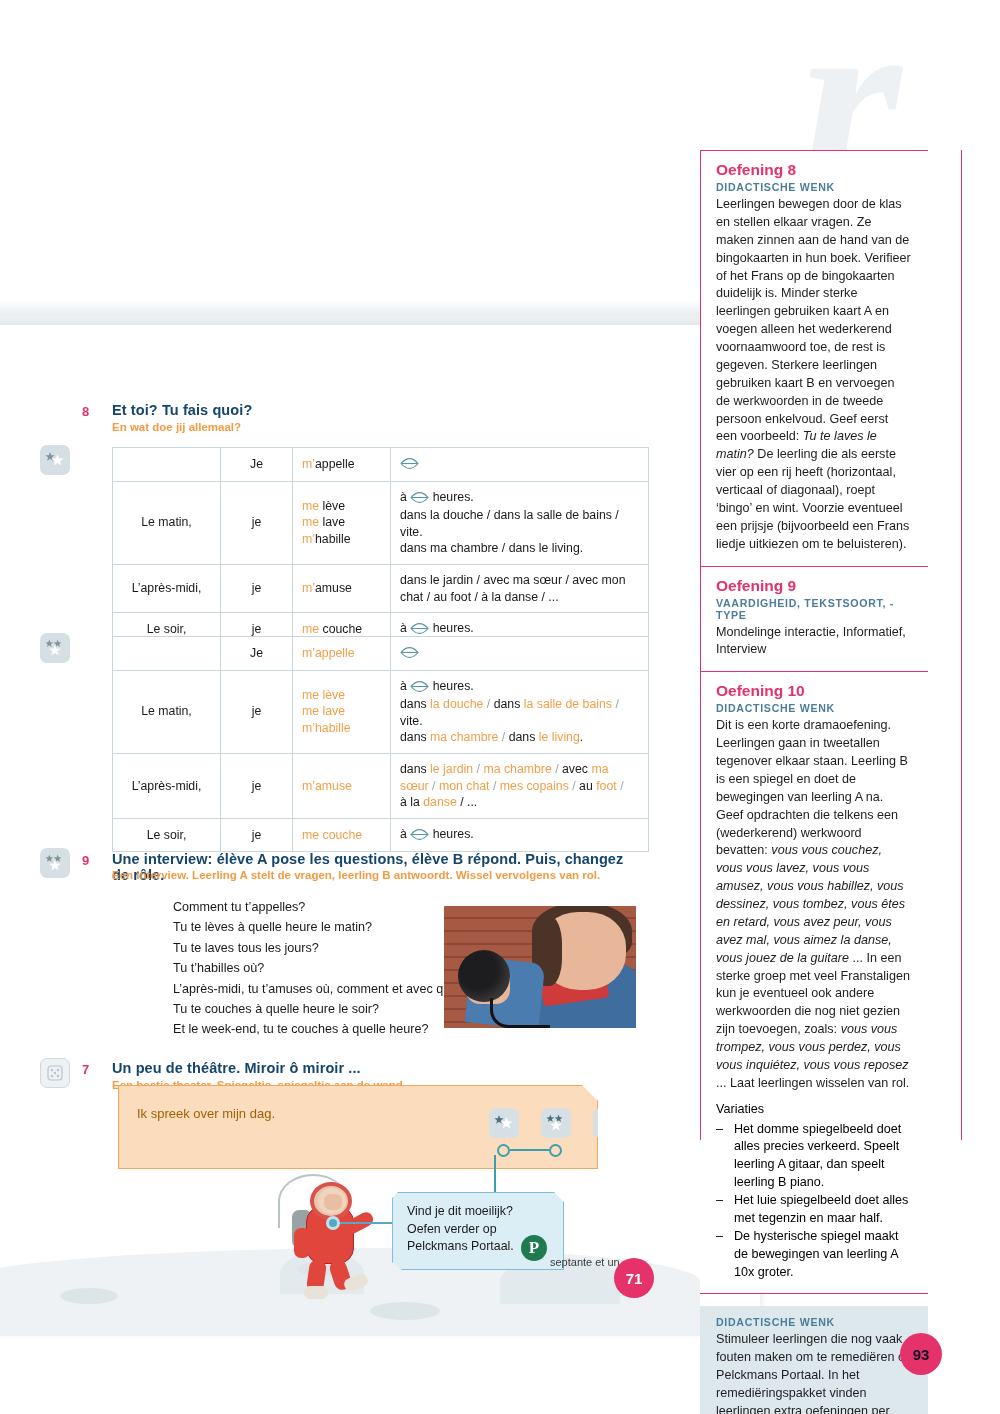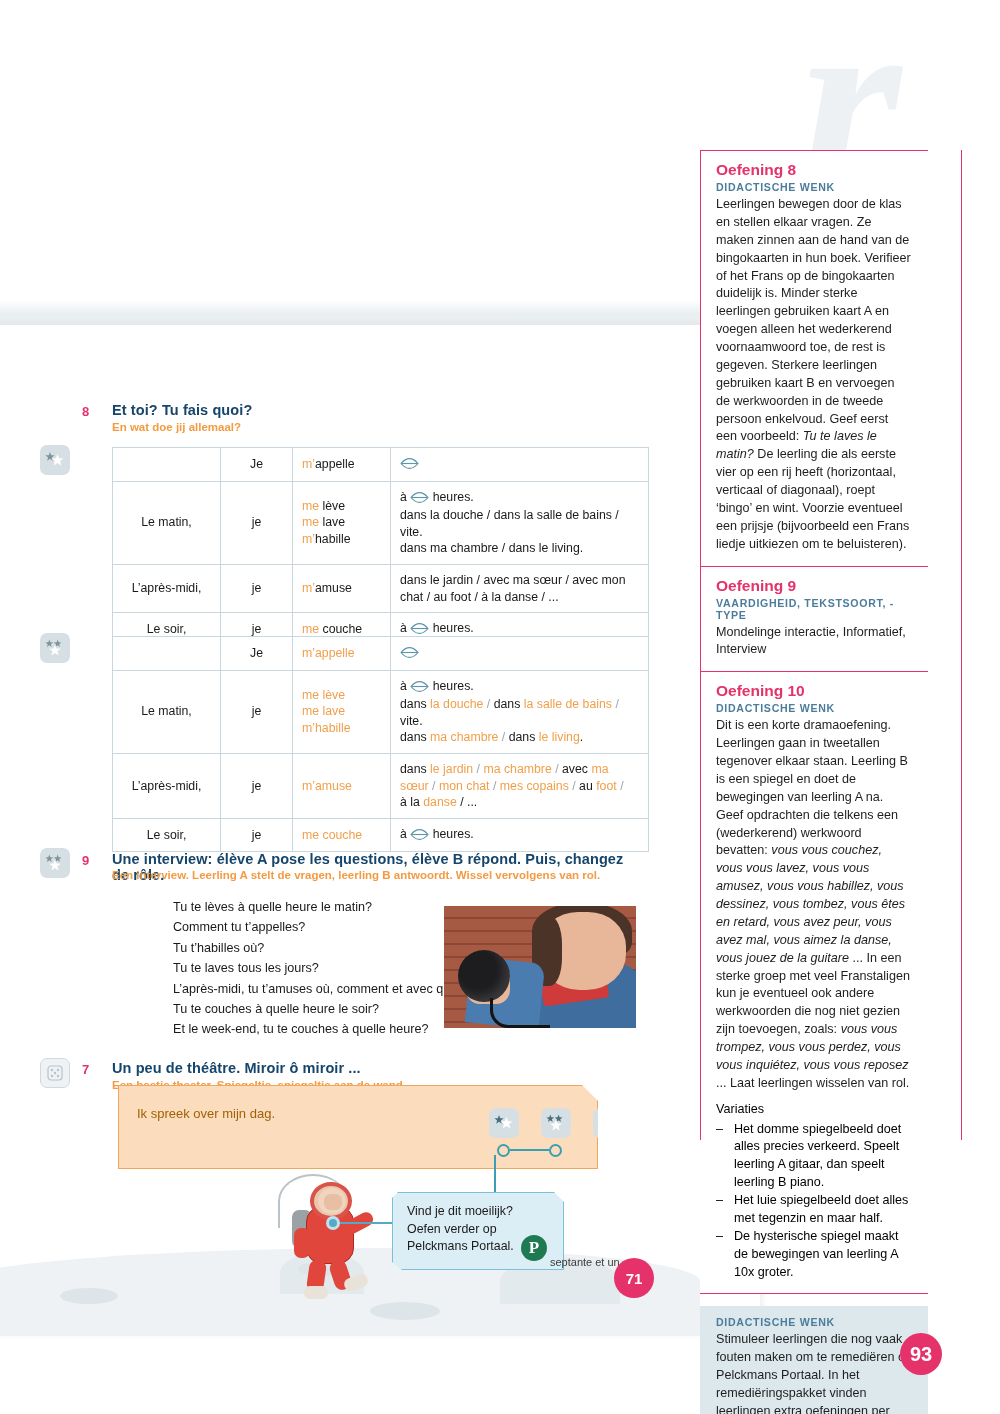--- a/index.html
+++ b/index.html
@@ -230,21 +230,21 @@
   .tiplist .tl-h { margin-bottom:2px; }
   .tiprow { display:flex; gap:8px; }
   .tiprow .dash { width:10px; flex:none; }
   .tipbox {
     background:#dde8ed; padding:10px 16px 12px 16px; margin-top:12px;
     border:none;
   }
   .bigpage {
     position:absolute; left:900px; top:1333px;
     width:42px; height:42px; border-radius:50%;
-    background:#e5326a; color:#ffffff; font-weight:700; font-size:20px;
+    background:#e5326a; color:#0f172a; font-weight:700; font-size:15px;
     display:flex; align-items:center; justify-content:center;
   }
   .vrule { position:absolute; background:#e5326a; width:1.3px; }
 </style>
 </head>
 <body>
 
 <div id="page">
 
   <div class="wm wm1">g</div>
@@ -395,24 +395,24 @@
       <polygon points="5.3,2.6 6.3,5.3 9.2,5.4 6.9,7.2 7.7,10 5.3,8.3 2.9,10 3.7,7.2 1.4,5.4 4.3,5.3" fill="#7f949e"></polygon>
       <polygon points="13.6,2.6 14.6,5.3 17.5,5.4 15.2,7.2 16,10 13.6,8.3 11.2,10 12,7.2 9.7,5.4 12.6,5.3" fill="#7f949e"></polygon>
       <polygon points="11,7.5 12.5,11.5 16.8,11.7 13.4,14.3 14.6,18.4 11,16 7.4,18.4 8.6,14.3 5.2,11.7 9.5,11.5" fill="#ffffff"></polygon>
     </svg>
   </div>
   <div class="ex-num" style="top:853px;">9</div>
   <div class="ex-title" style="top:851px; width:520px;">Une interview: élève A pose les questions, élève B répond. Puis, changez de rôle.</div>
   <div class="ex-sub" style="top:869px; width:540px;">Een interview. Leerling A stelt de vragen, leerling B antwoordt. Wissel vervolgens van rol.</div>
 
   <div class="qlist" id="qlist" style="left:173px; top:897px;">
+      <div>Comment tu t’appelles?</div>
       <div>Tu te lèves à quelle heure le matin?</div>
-      <div>Comment tu t’appelles?</div>
+      <div>Tu te laves tous les jours?</div>
       <div>Tu t’habilles où?</div>
-      <div>Tu te laves tous les jours?</div>
       <div>L’après-midi, tu t’amuses où, comment et avec qui?</div>
       <div>Tu te couches à quelle heure le soir?</div>
       <div>Et le week-end, tu te couches à quelle heure?</div>
     </div>
 
   <div class="photo">
     <div class="brick"></div>
     <div class="kid-body"></div>
     <div class="kid-collar"></div>
     <div class="kid-hair"></div>

